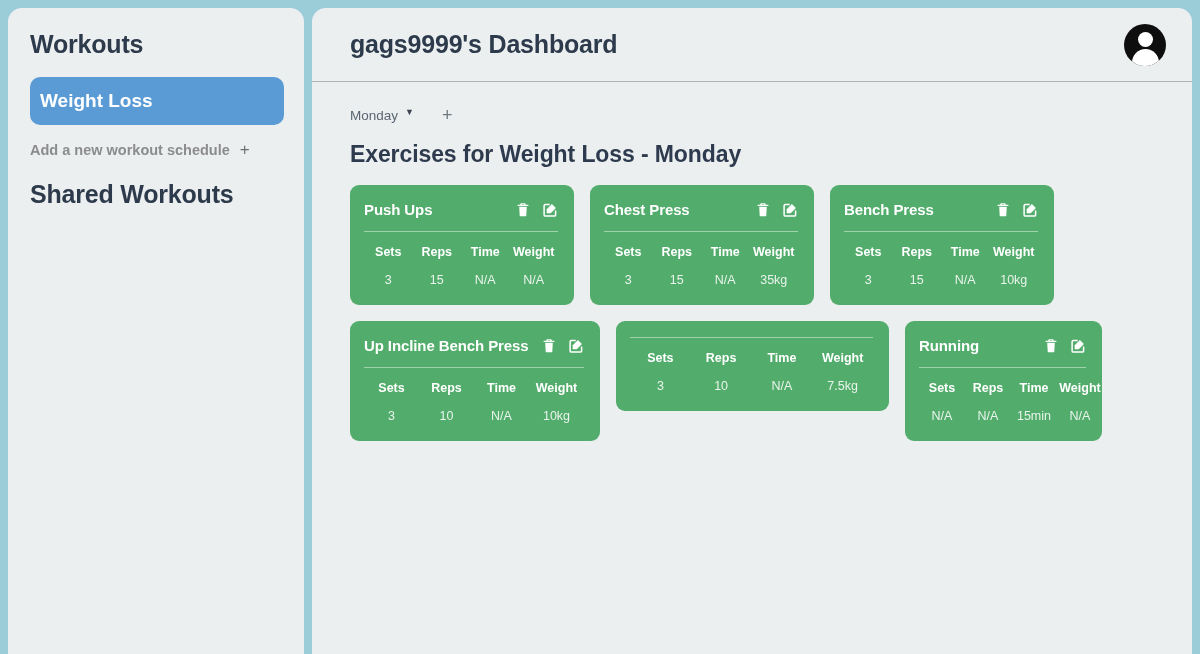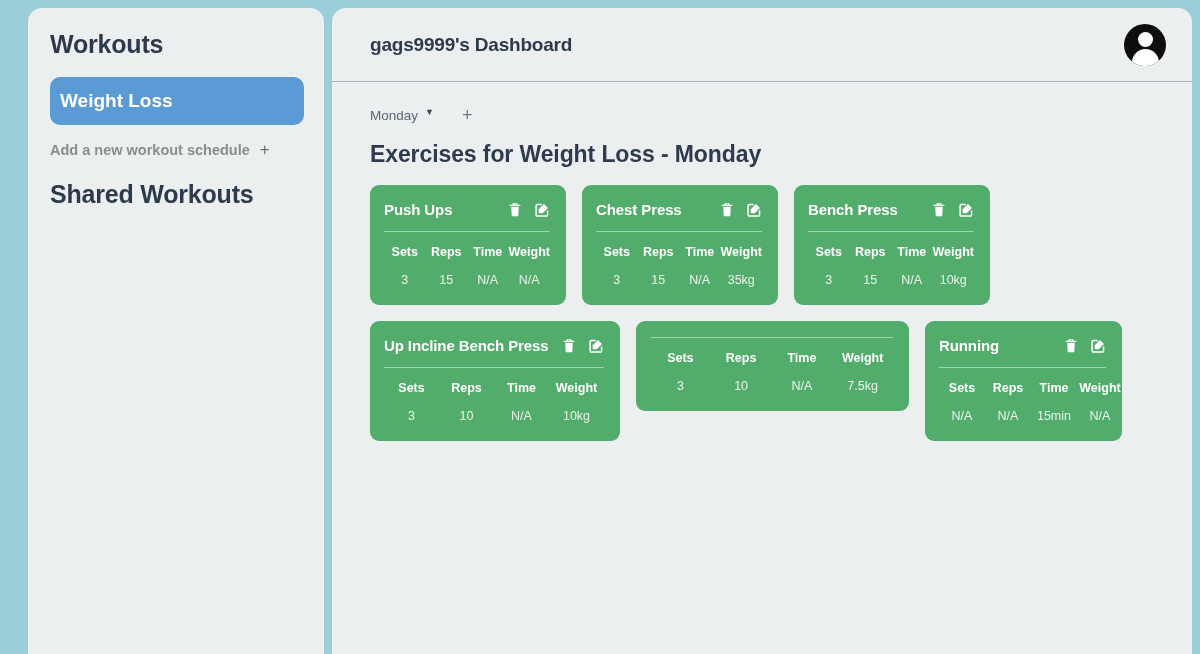--- a/index.html
+++ b/index.html
@@ -19,21 +19,20 @@
   }
 
   
   .sidebar {
     width: 296px;
     flex: 0 0 296px;
     background: #ECEFF0;
     border-radius: 14px 14px 0 0;
     padding: 22px 20px 0 22px;
     height: 646px;
-    margin-left: 20px;
   }
 
   .sidebar-title {
     font-size: 25px;
     font-weight: bold;
     color: #2C3A4B;
     letter-spacing: -0.2px;
     margin-bottom: 18px;
   }
 
@@ -89,21 +88,21 @@
   .main-header {
     height: 74px;
     border-bottom: 1px solid #AEB4B6;
     display: flex;
     align-items: center;
     justify-content: space-between;
     padding: 0 26px 0 38px;
   }
 
   .dashboard-title {
-    font-size: 19px;
+    font-size: 25px;
     font-weight: bold;
     color: #2C3A4B;
     letter-spacing: -0.2px;
   }
 
   .avatar {
     width: 42px;
     height: 42px;
     border-radius: 50%;
     background: #0E0E0E;
@@ -234,21 +233,21 @@
     margin-bottom: 14px;
     white-space: nowrap;
   }
   .stat-value {
     font-size: 12.5px;
     color: #E9F4EC;
     white-space: nowrap;
   }
 
   
-  .row1 .card { width: 196px; }
+  .row1 .card { width: 224px; }
   .row2 .card { padding-left: 14px; padding-right: 16px; }
   .row2 .card.w-up   { width: 250px; }
   .row2 .card.w-down { width: 273px; }
   .row2 .card.w-run  { width: 197px; }
   .row2 .stat-col { min-width: 46px; }
 </style>
 </head>
 <body>
 
 <aside class="sidebar">

